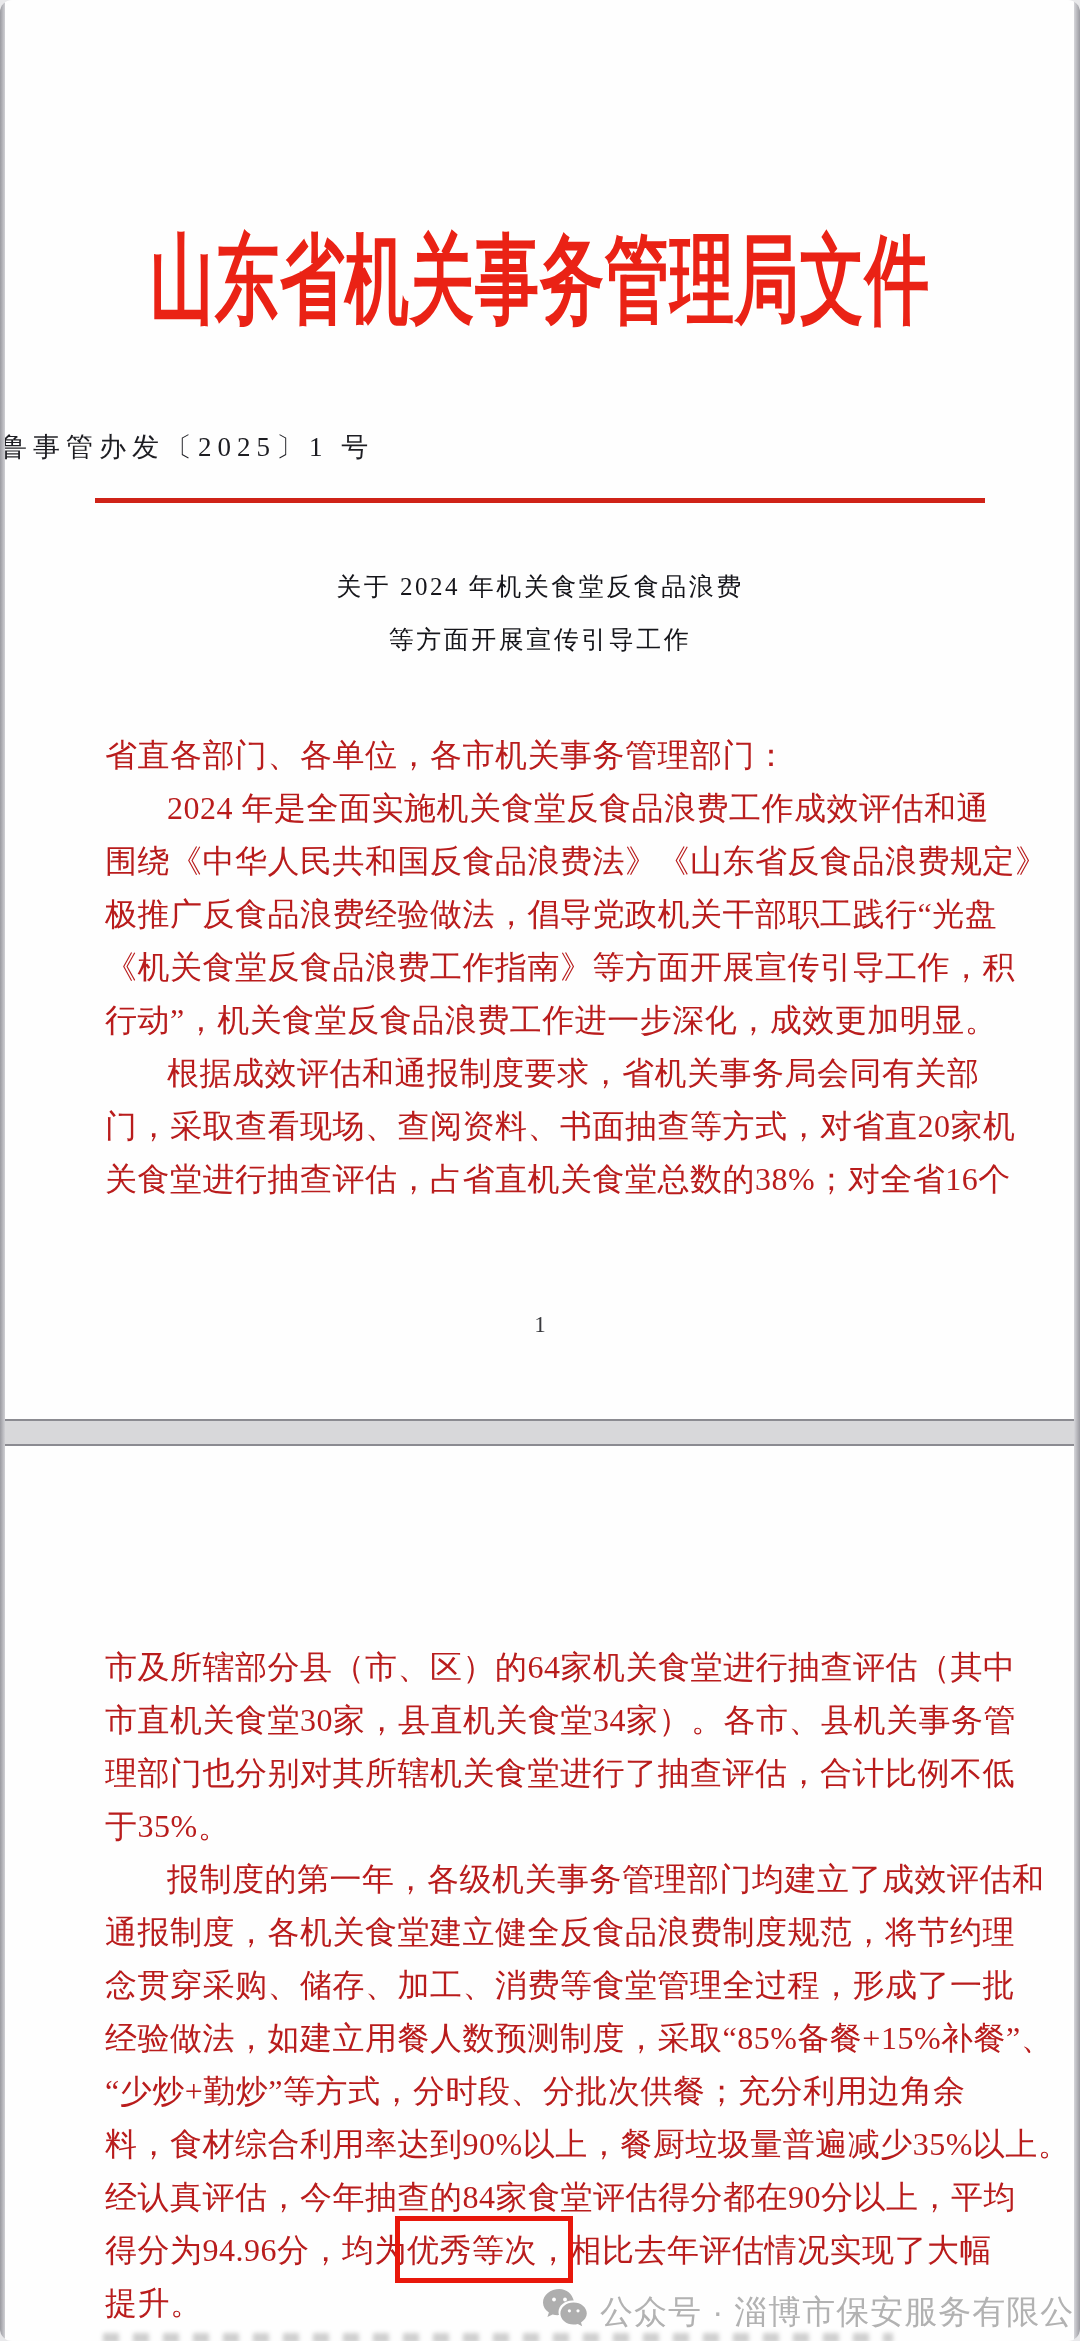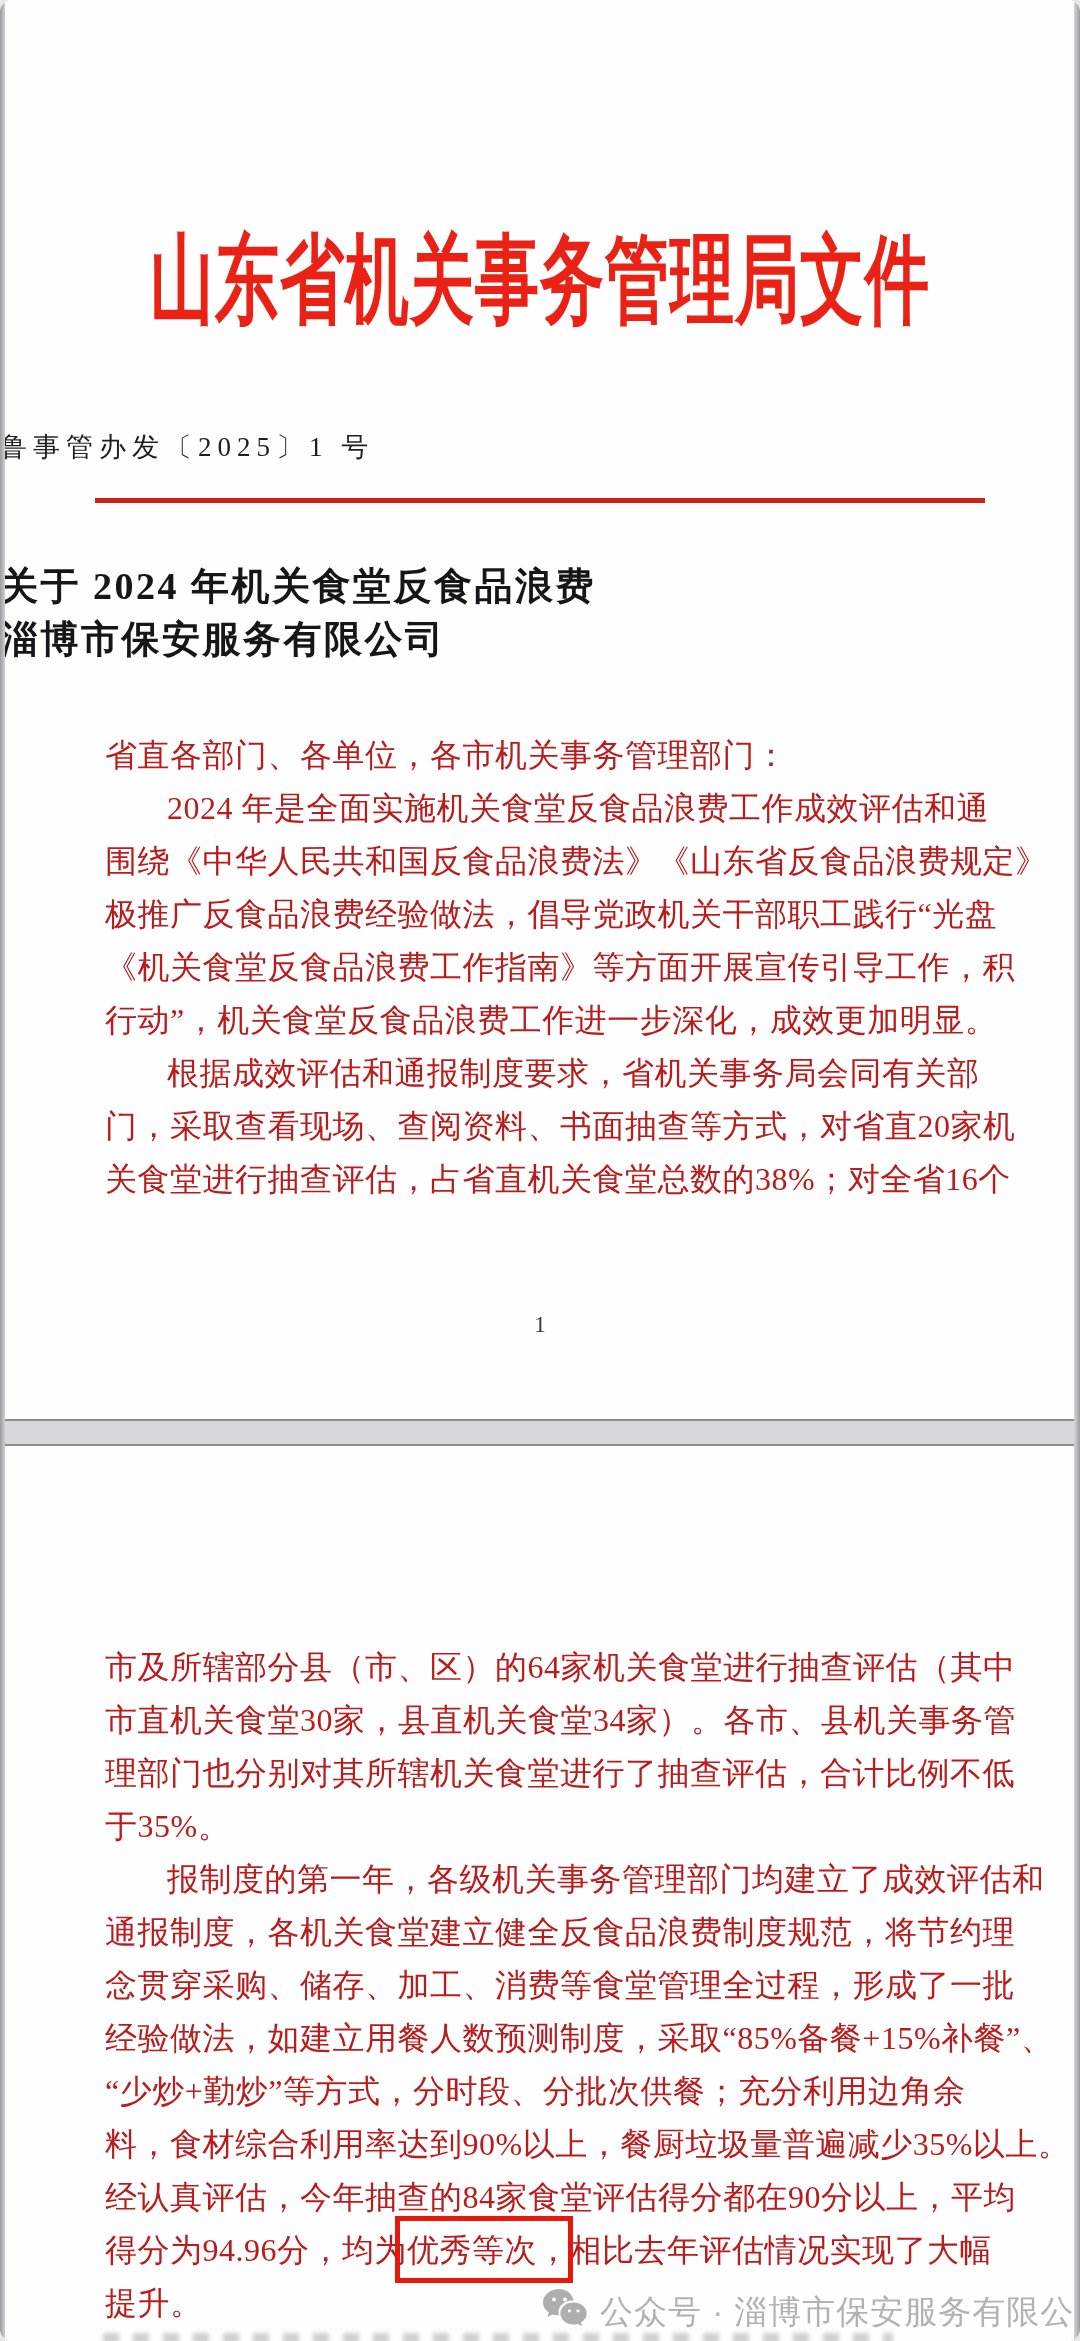--- a/index.html
+++ b/index.html
@@ -34,21 +34,22 @@
     position: absolute; top: 429px; left: 0; width: 100%;
     font-size: 27px; color: #1d1d22; letter-spacing: 6px;
     white-space: nowrap;
   }
   .red-rule {
     position: absolute; top: 498px; left: 95px; width: 890px; height: 5px;
     background: #cf2318;
   }
   .doc-title {
     position: absolute; top: 560px; left: 0; width: 100%;
-    font-size: 38px; font-weight: bold; color: #15151a;
+    text-align: center;
+    font-size: 25px; font-weight: normal; color: #15151a;
     line-height: 53px; letter-spacing: 2.5px;
   }
   .body-block { position: absolute; left: 105px; width: 880px; }
   .body-block.p1 { top: 729px; }
   .body-block.p2 { top: 1641px; }
   .line {
     height: 53px; line-height: 53px;
     font-size: 32px; color: #b91c1c;
     white-space: nowrap;
     letter-spacing: 0.5px;
@@ -92,21 +93,21 @@
 </head>
 <body>
 
 <div class="canvas">
 
   <div class="agency-header">山东省机关事务管理局文件</div>
   <div class="doc-number">鲁事管办发〔2025〕1 号</div>
   <div class="red-rule"></div>
   <div class="doc-title">
     <div>关于 2024 年机关食堂反食品浪费</div>
-    <div>淄博市保安服务有限公司</div>
+    <div>等方面开展宣传引导工作</div>
   </div>
 
   <div class="body-block p1">
     <div class="line">省直各部门、各单位，各市机关事务管理部门：</div>
     <div class="line indent">2024 年是全面实施机关食堂反食品浪费工作成效评估和通</div>
     <div class="line">围绕《中华人民共和国反食品浪费法》《山东省反食品浪费规定》</div>
     <div class="line">极推广反食品浪费经验做法，倡导党政机关干部职工践行“光盘</div>
     <div class="line">《机关食堂反食品浪费工作指南》等方面开展宣传引导工作，积</div>
     <div class="line">行动”，机关食堂反食品浪费工作进一步深化，成效更加明显。</div>
     <div class="line indent">根据成效评估和通报制度要求，省机关事务局会同有关部</div>

